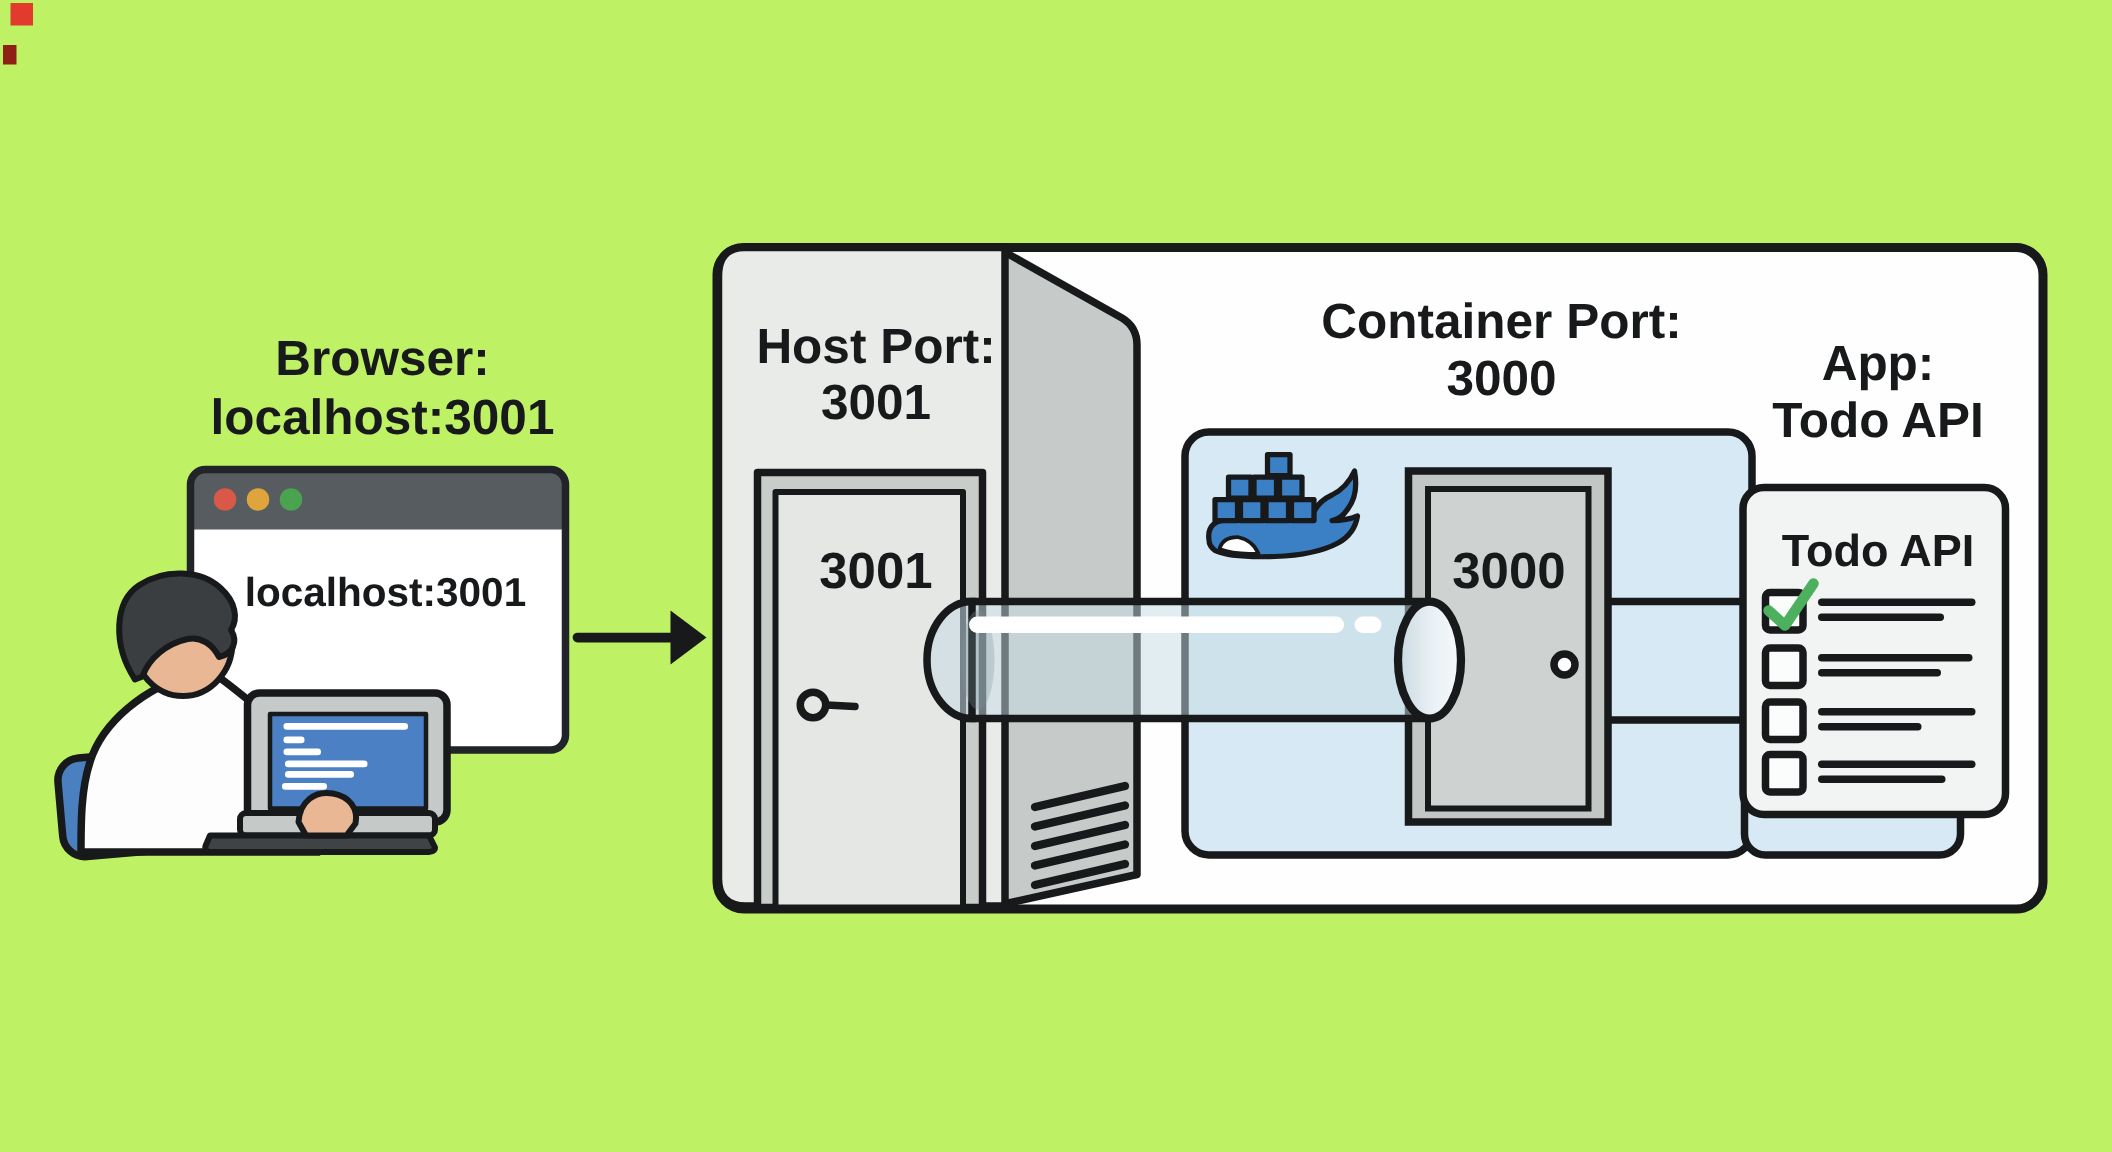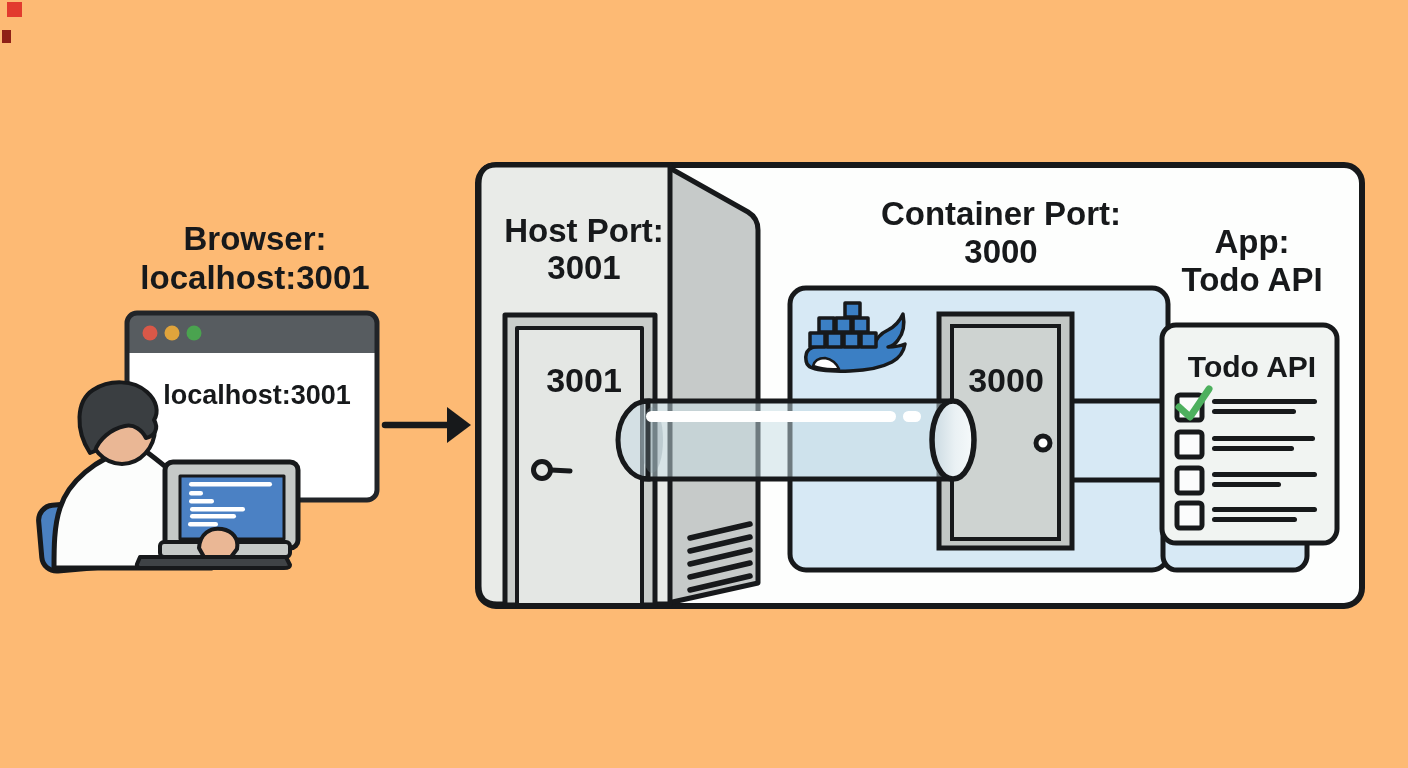--- a/index.html
+++ b/index.html
@@ -1,16 +1,16 @@
 <!DOCTYPE html>
 <html><head>
 <meta charset="utf-8">
 <style>
   html,body{margin:0;padding:0;background:#ffffff;}
-  .canvas{position:relative;width:1408px;height:768px;background:#fdba74;overflow:hidden;}
+  .canvas{position:relative;width:1408px;height:768px;background:#bef264;overflow:hidden;}
   svg{position:absolute;left:0;top:0;}
   text{font-family:"Liberation Sans", sans-serif;font-weight:700;fill:#17191b;}
   .h33{font-size:33px;}
   .h34{font-size:34px;}
   .h30{font-size:30px;}
   .h27{font-size:27px;}
 </style>
 </head>
 <body>
 

